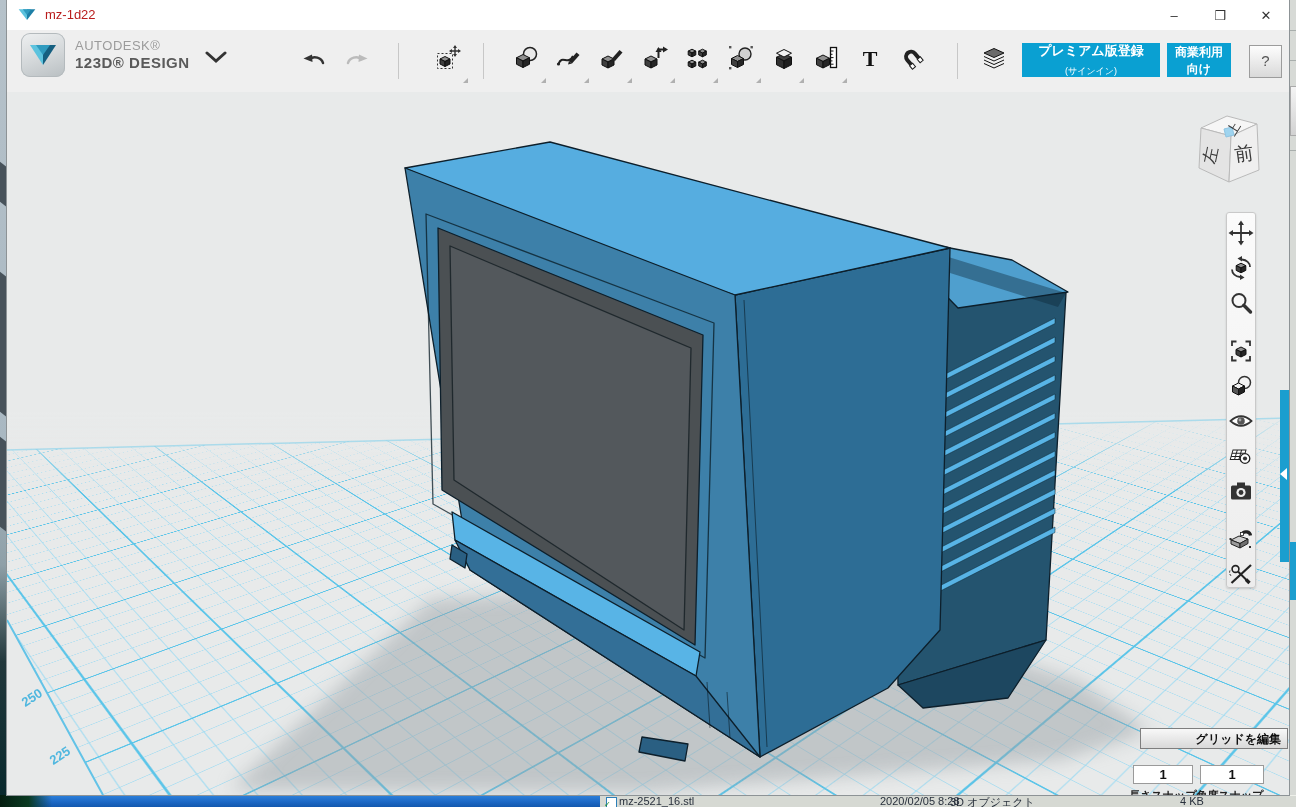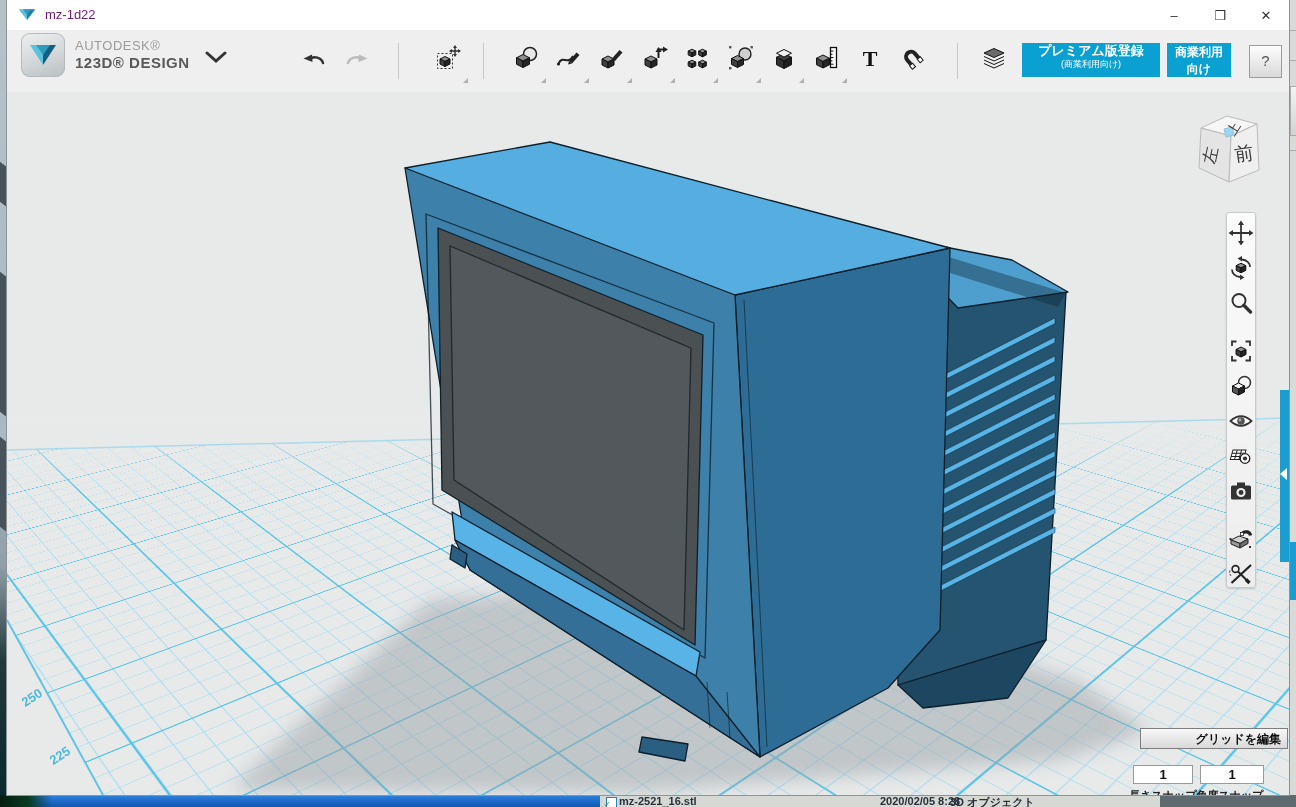--- a/index.html
+++ b/index.html
@@ -10,53 +10,53 @@
   
   .left-sliver{left:0;top:0;width:7px;height:807px;background:linear-gradient(180deg,#b6c2ca 0%,#a9b8c2 55%,#8fa0a8 70%,#22383c 82%,#06282c 100%);overflow:hidden;}
   .left-sliver .shape{position:absolute;left:-3px;width:14px;background:#47525a;transform:skewY(38deg);}
   .right-sliver{left:1289px;top:0;width:7px;height:795px;background:#d7dad6;overflow:hidden;border-left:1px solid #9aa0a0;}
   .right-sliver .line{position:absolute;left:0;width:7px;height:1px;background:#a8aeac;}
   .right-sliver .btn{position:absolute;left:0;width:7px;height:48px;top:86px;background:linear-gradient(#f4f4f4,#d2d2d2);border:1px solid #aaa;}
   .right-sliver .teal{position:absolute;left:0;width:7px;top:542px;height:58px;background:#1b9ecf;}
   .bottom-strip{left:0;top:795px;width:1296px;height:12px;}
   .bottom-blue{left:0;top:0;width:600px;height:12px;background:linear-gradient(180deg,#2d82dd 0%,#1b67c4 60%,#1258ae 100%);}
   .bottom-blue .dark-end{position:absolute;left:0;top:0;width:52px;height:12px;background:linear-gradient(90deg,#041d10 0%,#0a3a22 55%,transparent 100%);}
-  .bottom-files{left:600px;top:0;width:560px;height:12px;background:#d6d9d3;border-top:1px solid #eef0ea;font-size:11px;color:#28303c;white-space:nowrap;overflow:hidden;font-weight:bold;}
+  .bottom-files{left:600px;top:0;width:696px;height:12px;background:#d6d9d3;border-top:1px solid #eef0ea;font-size:11px;color:#28303c;white-space:nowrap;overflow:hidden;}
   .bottom-files .cell{position:absolute;top:-1px;}
   .file-ico{position:absolute;left:6px;top:1px;width:9px;height:10px;background:#fff;border:1px solid #2c7fb8;}
   .file-ico::after{content:"✓";position:absolute;left:-3px;top:2px;font-size:8px;color:#1d8b27;font-weight:bold;}
 
   
   .app-window{left:7px;top:0;width:1282px;height:795px;background:#fff;box-shadow:0 0 0 1px #8d9396;}
 
   
   .titlebar{left:0;top:0;width:100%;height:30px;background:#ffffff;border-bottom:1px solid #e4e4e4;}
   .titlebar .t-logo{position:absolute;left:10px;top:7px;width:20px;height:16px;}
-  .titlebar .t-text{position:absolute;left:38px;top:7px;font-size:13px;color:#701a75;}
+  .titlebar .t-text{position:absolute;left:38px;top:7px;font-size:13px;color:#b91c1c;}
   .win-controls{position:absolute;right:0;top:0;height:30px;display:flex;}
   .win-btn{width:46px;height:30px;display:flex;align-items:center;justify-content:center;font-size:13px;color:#333;}
 
   
   .toolbar{left:0;top:30px;width:100%;height:62px;background:#efefef;border-bottom:1px solid #d9d9d9;}
   .brand-logo{position:absolute;left:14px;top:3px;width:44px;height:44px;border-radius:9px;
      background:linear-gradient(160deg,#eef0f1 0%,#d3d7d9 55%,#b9bfc2 100%);box-shadow:inset 0 0 0 1px #b4babd;}
   .brand-text{position:absolute;left:68px;top:9px;line-height:1.15;}
   .brand-top{font-size:13px;color:#9b9b9b;letter-spacing:.5px;}
   .brand-bottom{font-size:15px;font-weight:bold;color:#5a5a5a;letter-spacing:.5px;}
   .menu-chevron{position:absolute;left:198px;top:20px;width:22px;height:14px;}
   .tb-sep{position:absolute;top:13px;width:1px;height:36px;background:#c7c7c7;}
   .tool-btn{width:26px;height:26px;position:relative;cursor:pointer;}
   .tool-btn svg{width:26px;height:26px;display:block;}
   .flyout::after{content:"";position:absolute;right:-7px;bottom:-12px;border-style:solid;border-width:0 0 5px 5px;border-color:transparent transparent #b0b0b0 transparent;}
   .undo-redo{position:absolute;left:294px;top:16px;display:flex;gap:17px;}
   .transform-slot{position:absolute;left:428px;top:15px;}
   .main-tools{position:absolute;left:506px;top:15px;display:flex;gap:17px;}
   .layers-slot{position:absolute;left:974px;top:15px;}
   .cta{position:absolute;top:13px;height:34px;border:none;color:#fff;text-align:center;cursor:pointer;}
-  .premium-btn{left:1015px;width:138px;display:flex;flex-direction:column;justify-content:flex-start;line-height:1.15;}
+  .premium-btn{left:1015px;width:138px;display:flex;flex-direction:column;justify-content:space-between;line-height:1.15;}
   .premium-main{font-size:13px;font-weight:bold;}
   .premium-sub{font-size:9px;}
   .signin-btn{left:1160px;width:64px;font-size:12px;font-weight:bold;}
   .help-btn{position:absolute;left:1242px;top:15px;width:31px;height:31px;background:linear-gradient(#fdfdfd,#d9d9d9);
      border:1px solid #9c9c9c;font-size:15px;color:#555;text-align:center;line-height:30px;cursor:pointer;}
 
   
   .viewport{left:0;top:92px;width:1282px;height:703px;background:#e8eaea;overflow:hidden;}
   .grid-clip{position:absolute;inset:0;clip-path:polygon(0px 528px,0px 358px,1282px 326px,1282px 703px,96px 703px,33px 588px);}
   .grid-plane{position:absolute;left:-1350px;top:-950px;width:4000px;height:3000px;
@@ -261,21 +261,21 @@
         <div class="tool-btn"><span><svg viewBox="0 0 26 26">
               <path d="M3 8l10-4.5L23 8l-10 4.5z" fill="#6a6a6a" stroke="#111"></path>
               <path d="M3 11.5l10 4.5 10-4.5" fill="none" stroke="#111"></path>
               <path d="M3 15l10 4.5 10-4.5" fill="none" stroke="#111"></path>
               <path d="M3 18.5l10 4.5 10-4.5" fill="none" stroke="#111"></path>
             </svg></span></div>
       </div>
 
     <button class="cta premium-btn" style="background: rgb(10, 160, 210);">
       <span class="premium-main">プレミアム版登録</span>
-      <span class="premium-sub">(商業利用向け)</span>
+      <span class="premium-sub">(サインイン)</span>
     </button>
     <button class="cta signin-btn" style="background: rgb(10, 160, 210);">商業利用向け</button>
     <div class="help-btn">?</div>
   </div>
 
   <div class="abs viewport">
     <div class="grid-clip">
       <div class="grid-plane"></div>
     </div>
     <div class="grid-fade"></div>

